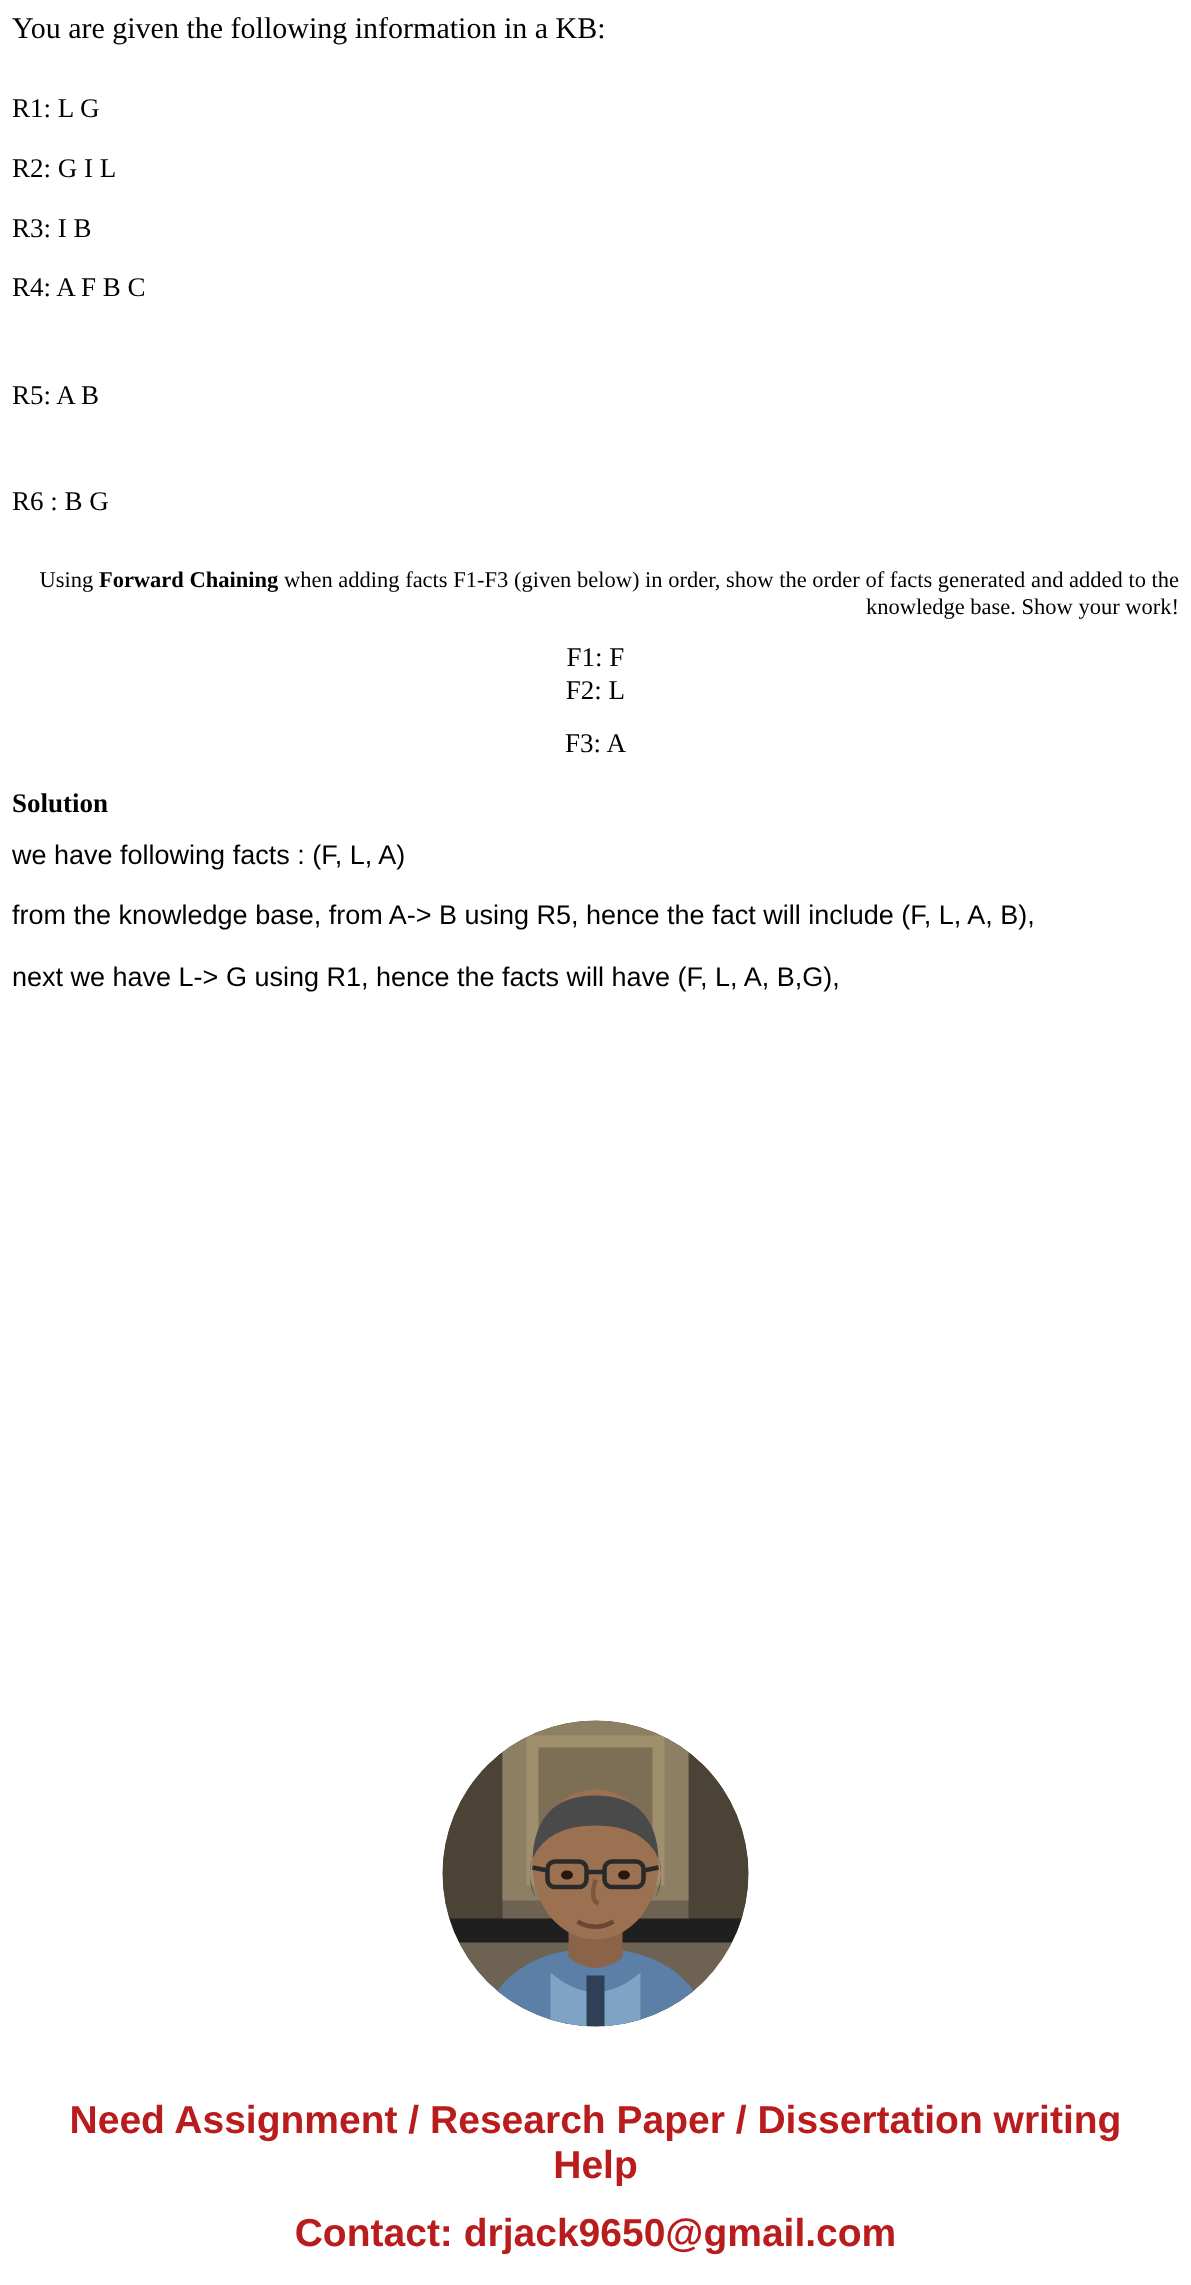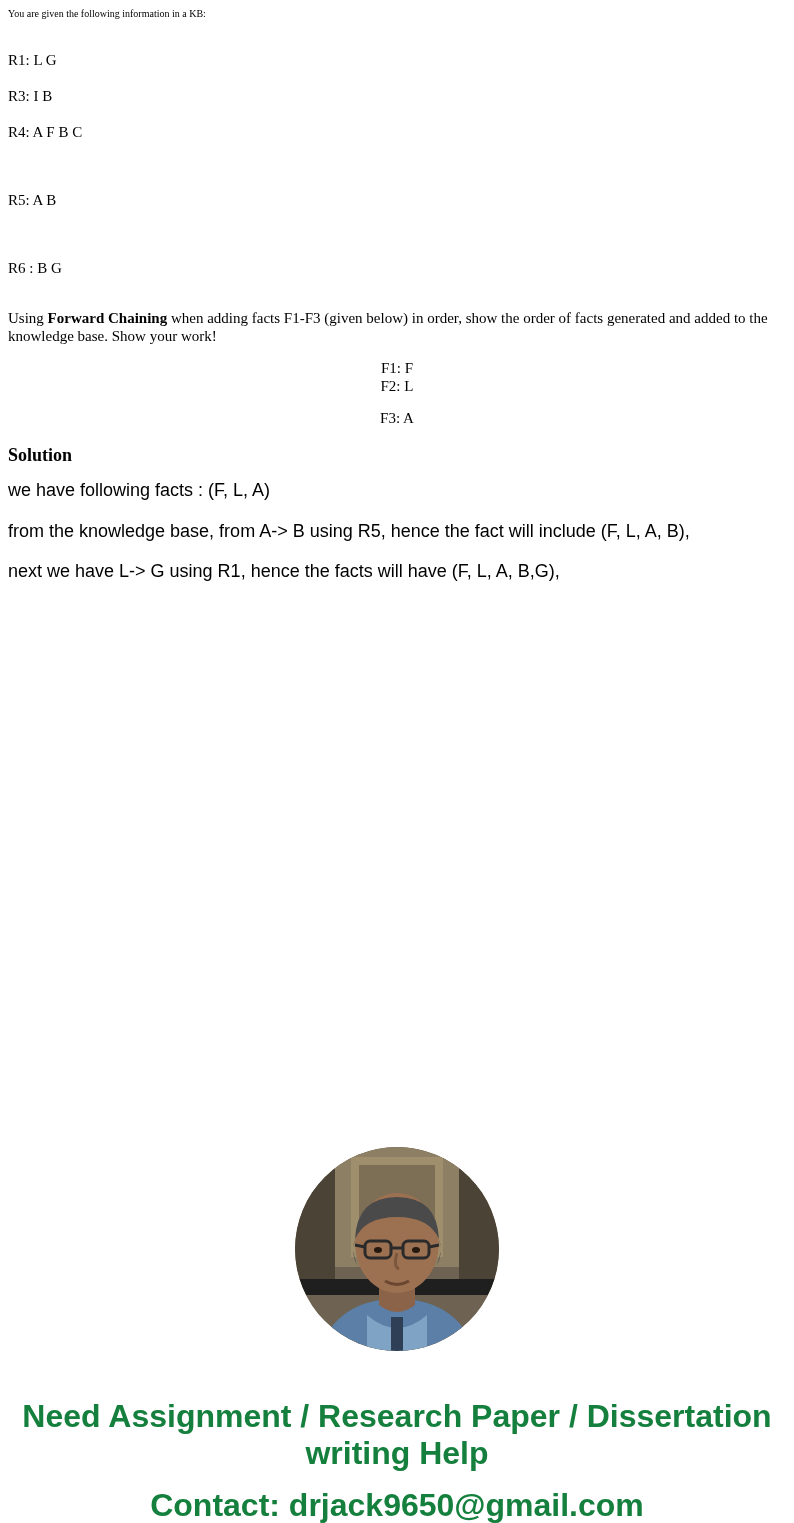--- a/index.html
+++ b/index.html
@@ -14,38 +14,39 @@
     color: #000000;
   }
   .page {
     position: relative;
     width: 794px;
     min-height: 1523px;
     box-sizing: border-box;
     padding: 8px 8px 0 8px;
   }
   .q-intro {
-    font-size: 10px;
+    font-size: 20px;
     line-height: 1.12;
     margin: 0 0 14px 0;
   }
   .rules {
     font-size: 15px;
     line-height: 1.2;
     margin: 0 0 14px 0;
     white-space: pre-line;
   }
   .rule-line {
-    font-size: 15px;
+    font-size: 18px;
     line-height: 1.2;
   }
   .instruction {
     font-size: 15px;
     line-height: 1.2;
     margin: 0 0 14px 0;
+    text-align: right;
   }
   .instruction b { font-weight: bold; }
   .facts {
     font-size: 15px;
     line-height: 1.2;
     margin: 0 0 14px 0;
     text-align: center;
   }
   .solution-heading {
     font-family: Liberation Serif, serif;
@@ -77,40 +78,41 @@
   }
   .avatar svg { display: block; }
   .footer {
     position: absolute;
     left: 0;
     right: 0;
     top: 1398px;
     text-align: center;
     font-family: "Liberation Sans", sans-serif;
     font-weight: bold;
-    font-size: 32px;
+    font-size: 26px;
     line-height: 1.17;
-    color: #15803d;
+    color: #b91c1c;
     padding: 0 18px;
     box-sizing: border-box;
   }
   .footer-line2 {
     display: block;
     margin-top: 14px;
   }
 </style>
 </head>
 <body>
 
 <div class="page">
 
   <p class="q-intro">You are given the following information in a KB:</p>
 
   <div class="rules">
     <div class="rule-line">R1: L G</div>
+    <div class="rule-line">R2: G I L</div>
     <div class="rule-line">R3: I B</div>
     <div class="rule-line">R4: A F B C</div>
   </div>
 
   <div class="rules">
     <div class="rule-line">R5: A B</div>
   </div>
 
   <div class="rules">
     <div class="rule-line">R6 : B G</div>

